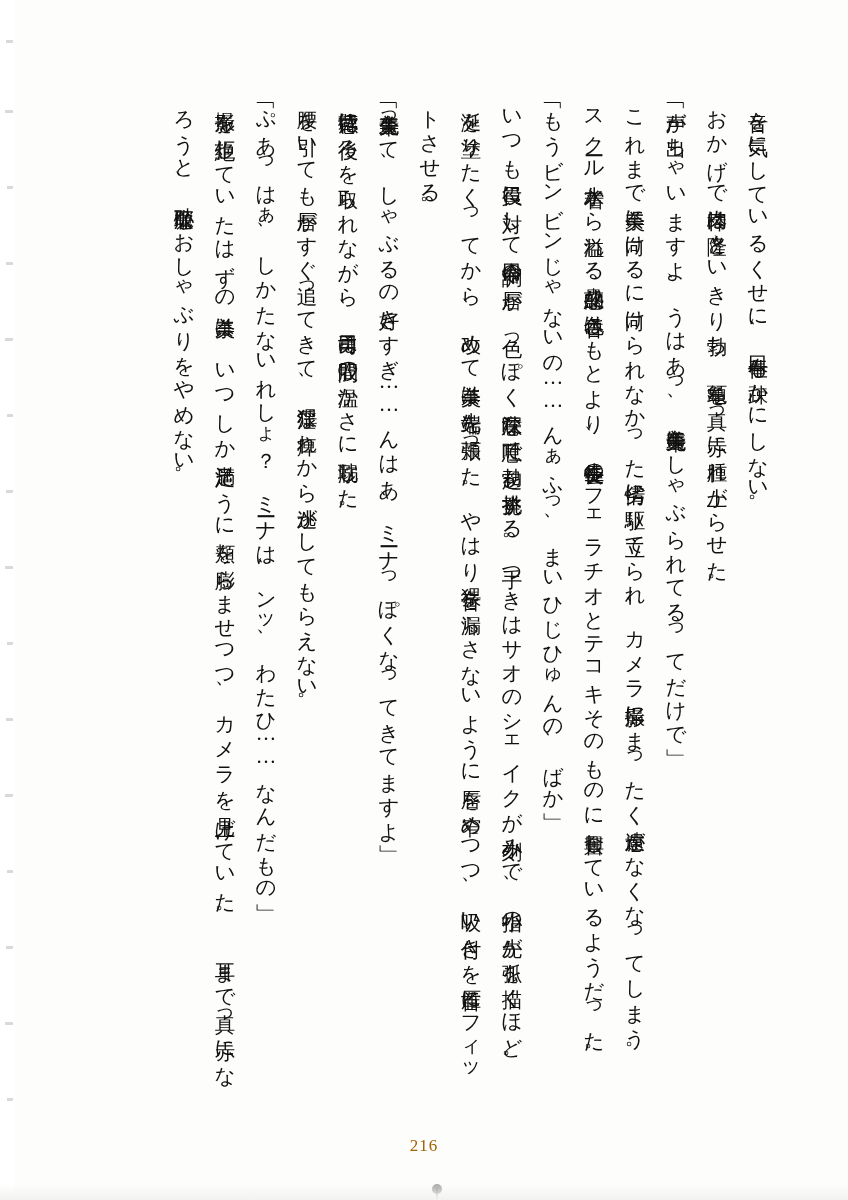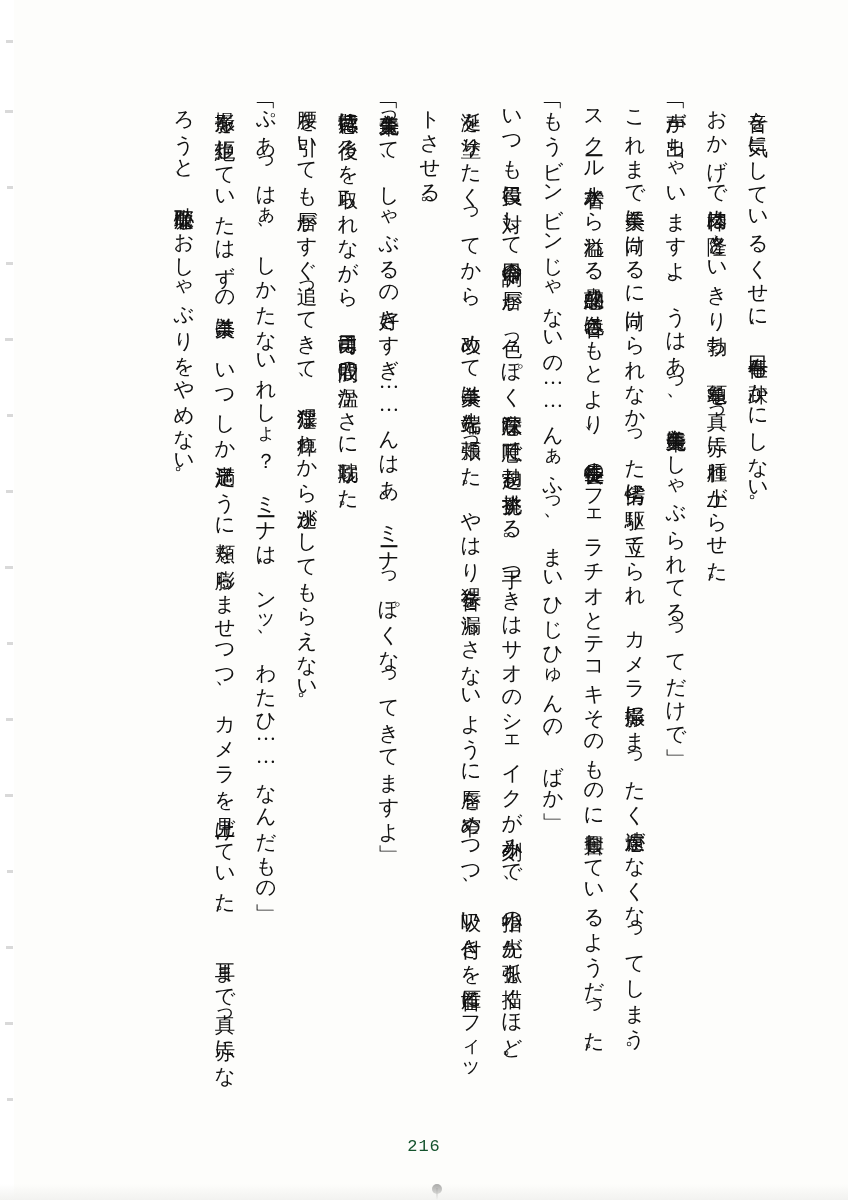--- a/index.html
+++ b/index.html
@@ -58,22 +58,22 @@
     text-indent: 0;
   }
 
   .page-number {
     position: absolute;
     left: 0;
     right: 0;
     bottom: 44px;
     text-align: center;
     font-size: 17px;
-    color: #14532d;
-    font-family: Liberation Mono, monospace;
+    color: #a16207;
+    font-family: Liberation Serif, serif;
     letter-spacing: 1px;
   }
 
   .binding-mark {
     position: absolute;
     left: 432px;
     bottom: 6px;
     width: 10px;
     height: 10px;
     border-radius: 50%;

